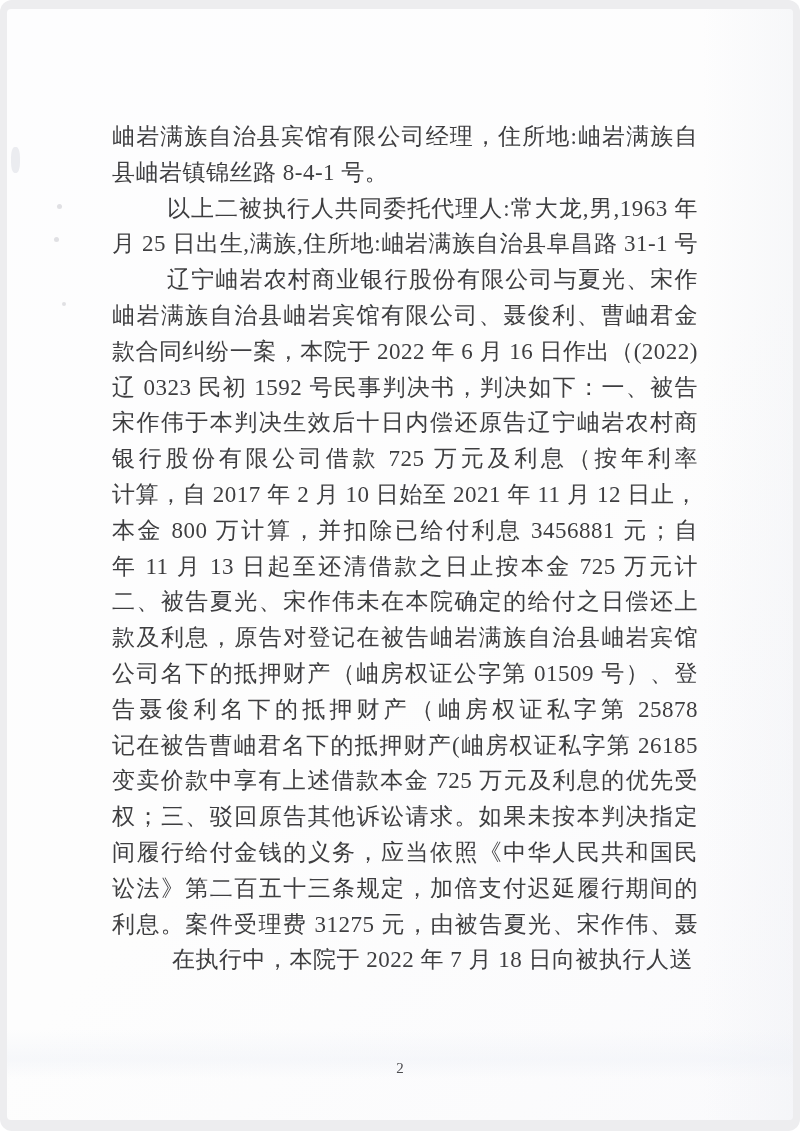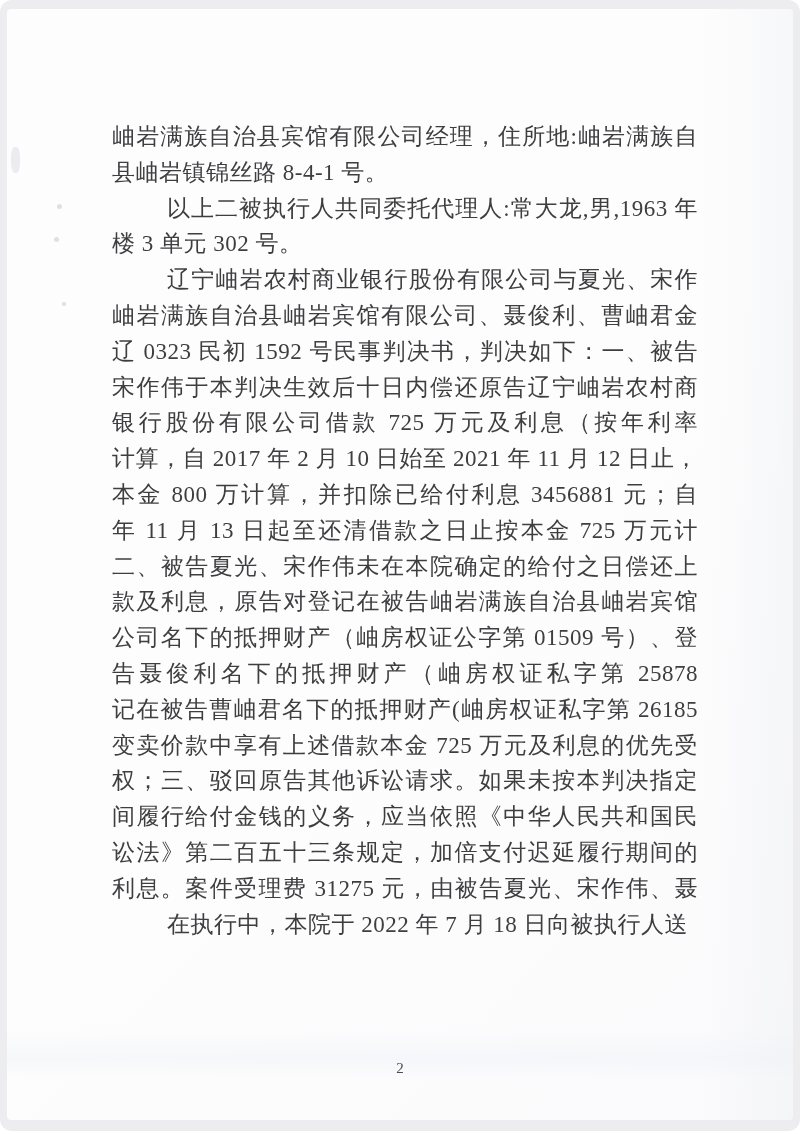--- a/index.html
+++ b/index.html
@@ -53,21 +53,21 @@
   .line {
     height: 35.8px;
     line-height: 35.8px;
     text-align: justify;
     text-align-last: justify;
     overflow: hidden;
     white-space: normal;
     letter-spacing: 0.5px;
   }
   .line.end {
-    text-align: left;
+    text-align: center;
     text-align-last: left;
   }
   .line.indent {
     text-indent: 55px;
   }
   .pagenum {
     position: absolute;
     left: 0;
     top: 1051px;
     width: 100%;
@@ -101,23 +101,24 @@
 
     <div class="smudge" style="left:4px; top:138px; width:9px; height:26px;"></div>
     <div class="speck" style="left:50px; top:195px; width:5px; height:5px;"></div>
     <div class="speck" style="left:47px; top:228px; width:5px; height:5px;"></div>
     <div class="speck" style="left:55px; top:293px; width:4px; height:4px;"></div>
 
     <div class="textblock">
       <div class="line">岫岩满族自治县宾馆有限公司经理，住所地:岫岩满族自治</div>
       <div class="line end">县岫岩镇锦丝路 8-4-1 号。</div>
       <div class="line indent">以上二被执行人共同委托代理人:常大龙,男,1963 年 2</div>
-      <div class="line end">楼 3 单元 302 号。</div>
+      <div class="line">月 25 日出生,满族,住所地:岫岩满族自治县阜昌路 31-1 号</div>
       <div class="line indent">辽宁岫岩农村商业银行股份有限公司与夏光、宋作伟、</div>
       <div class="line">岫岩满族自治县岫岩宾馆有限公司、聂俊利、曹岫君金融借</div>
+      <div class="line">款合同纠纷一案，本院于 2022 年 6 月 16 日作出（(2022)</div>
       <div class="line">辽 0323 民初 1592 号民事判决书，判决如下：一、被告夏光、</div>
       <div class="line">宋作伟于本判决生效后十日内偿还原告辽宁岫岩农村商业</div>
       <div class="line">银行股份有限公司借款 725 万元及利息（按年利率 11.04%</div>
       <div class="line">计算，自 2017 年 2 月 10 日始至 2021 年 11 月 12 日止，按</div>
       <div class="line">本金 800 万计算，并扣除已给付利息 3456881 元；自 2021</div>
       <div class="line">年 11 月 13 日起至还清借款之日止按本金 725 万元计算)；</div>
       <div class="line">二、被告夏光、宋作伟未在本院确定的给付之日偿还上述借</div>
       <div class="line">款及利息，原告对登记在被告岫岩满族自治县岫岩宾馆有限</div>
       <div class="line">公司名下的抵押财产（岫房权证公字第 01509 号）、登记被</div>
       <div class="line">告聂俊利名下的抵押财产（岫房权证私字第 25878 号）、登</div>

